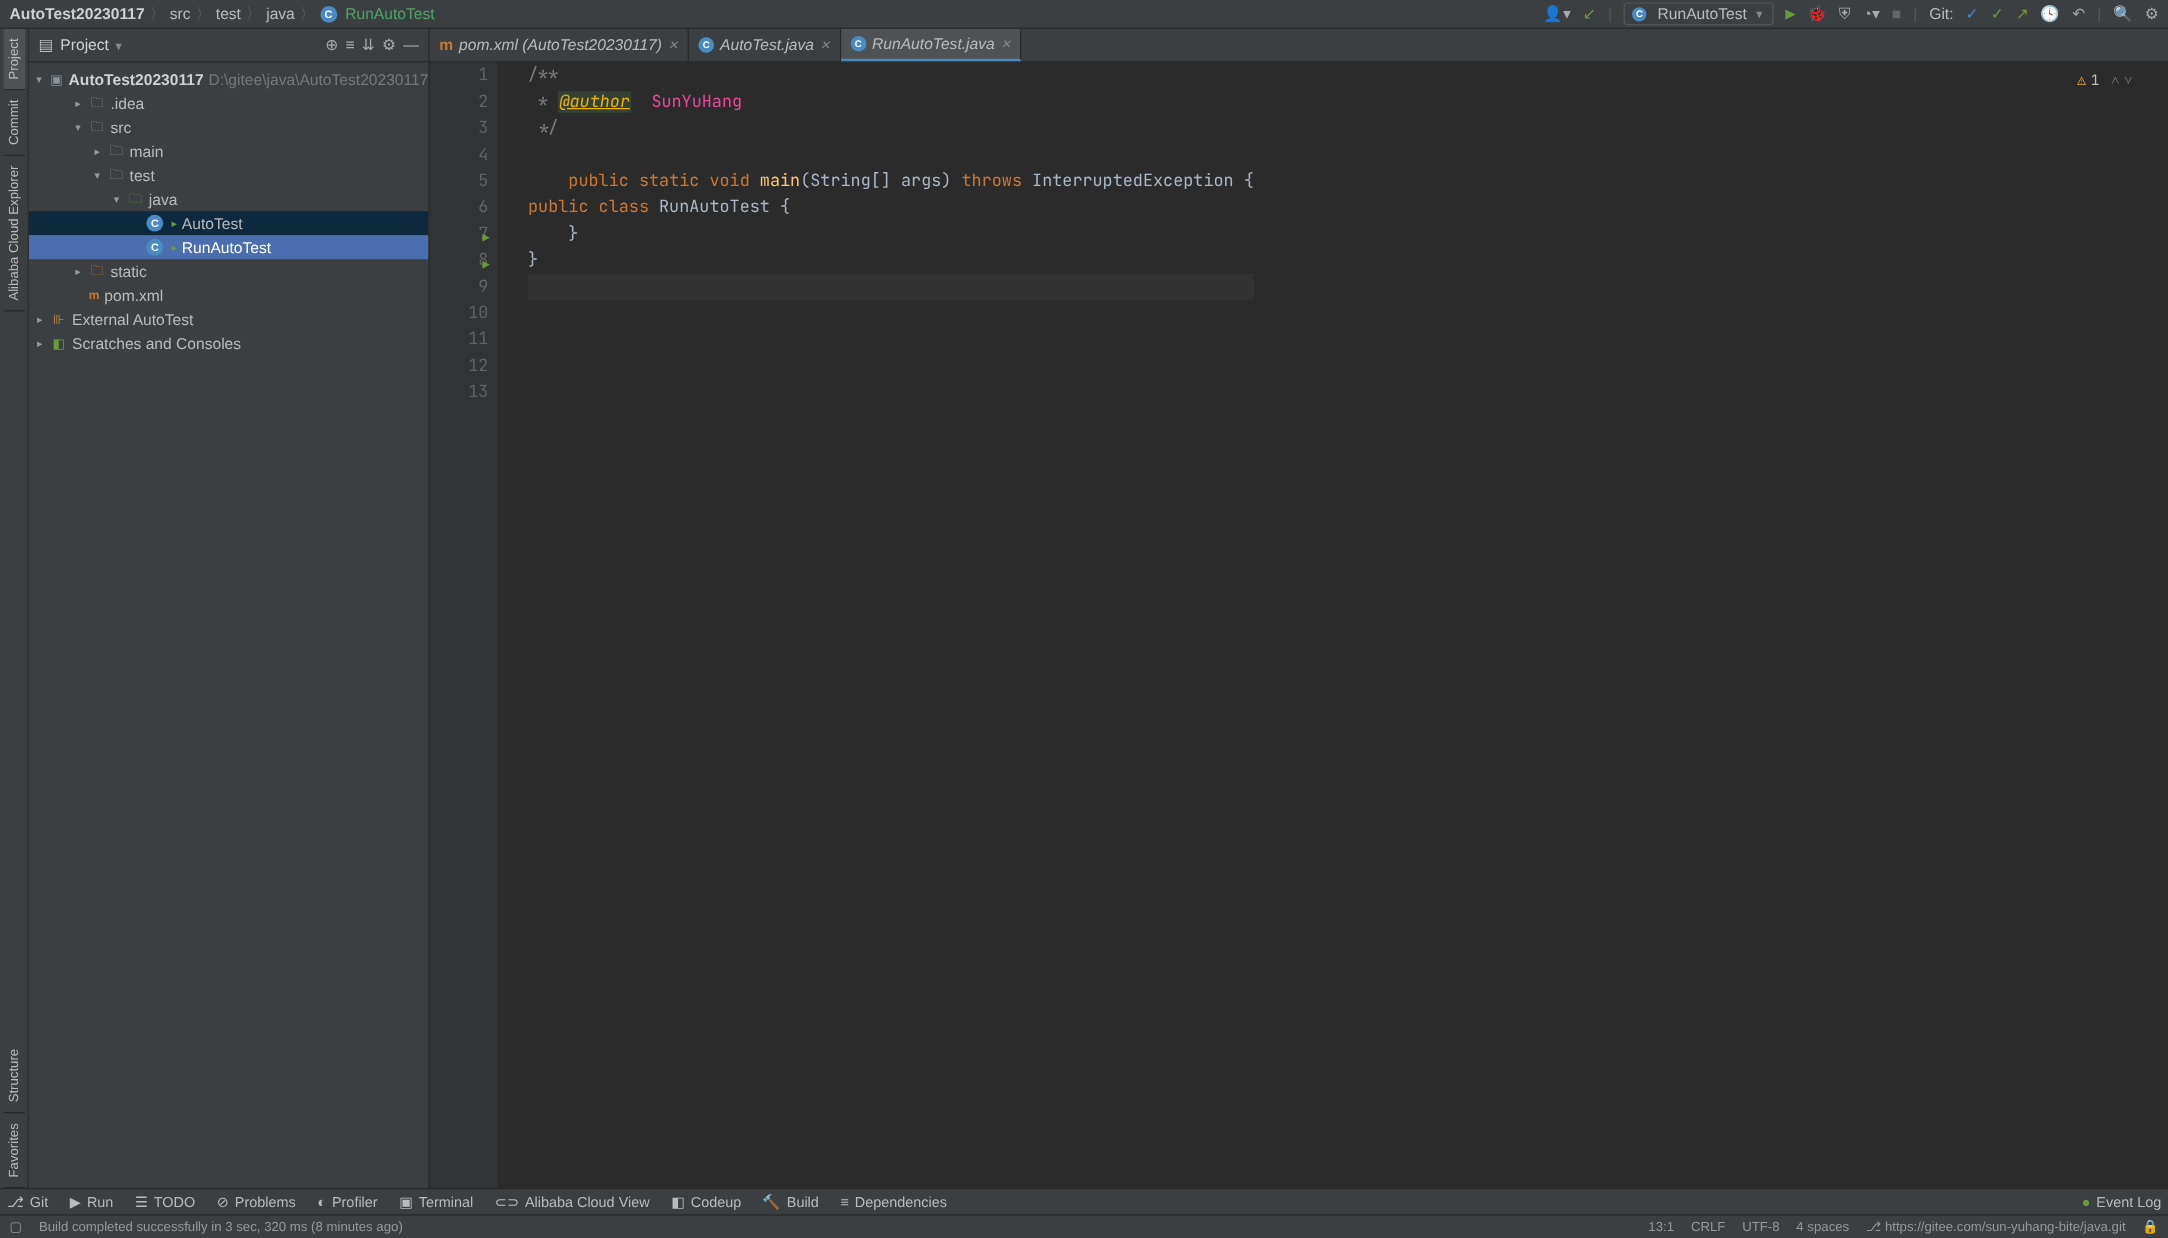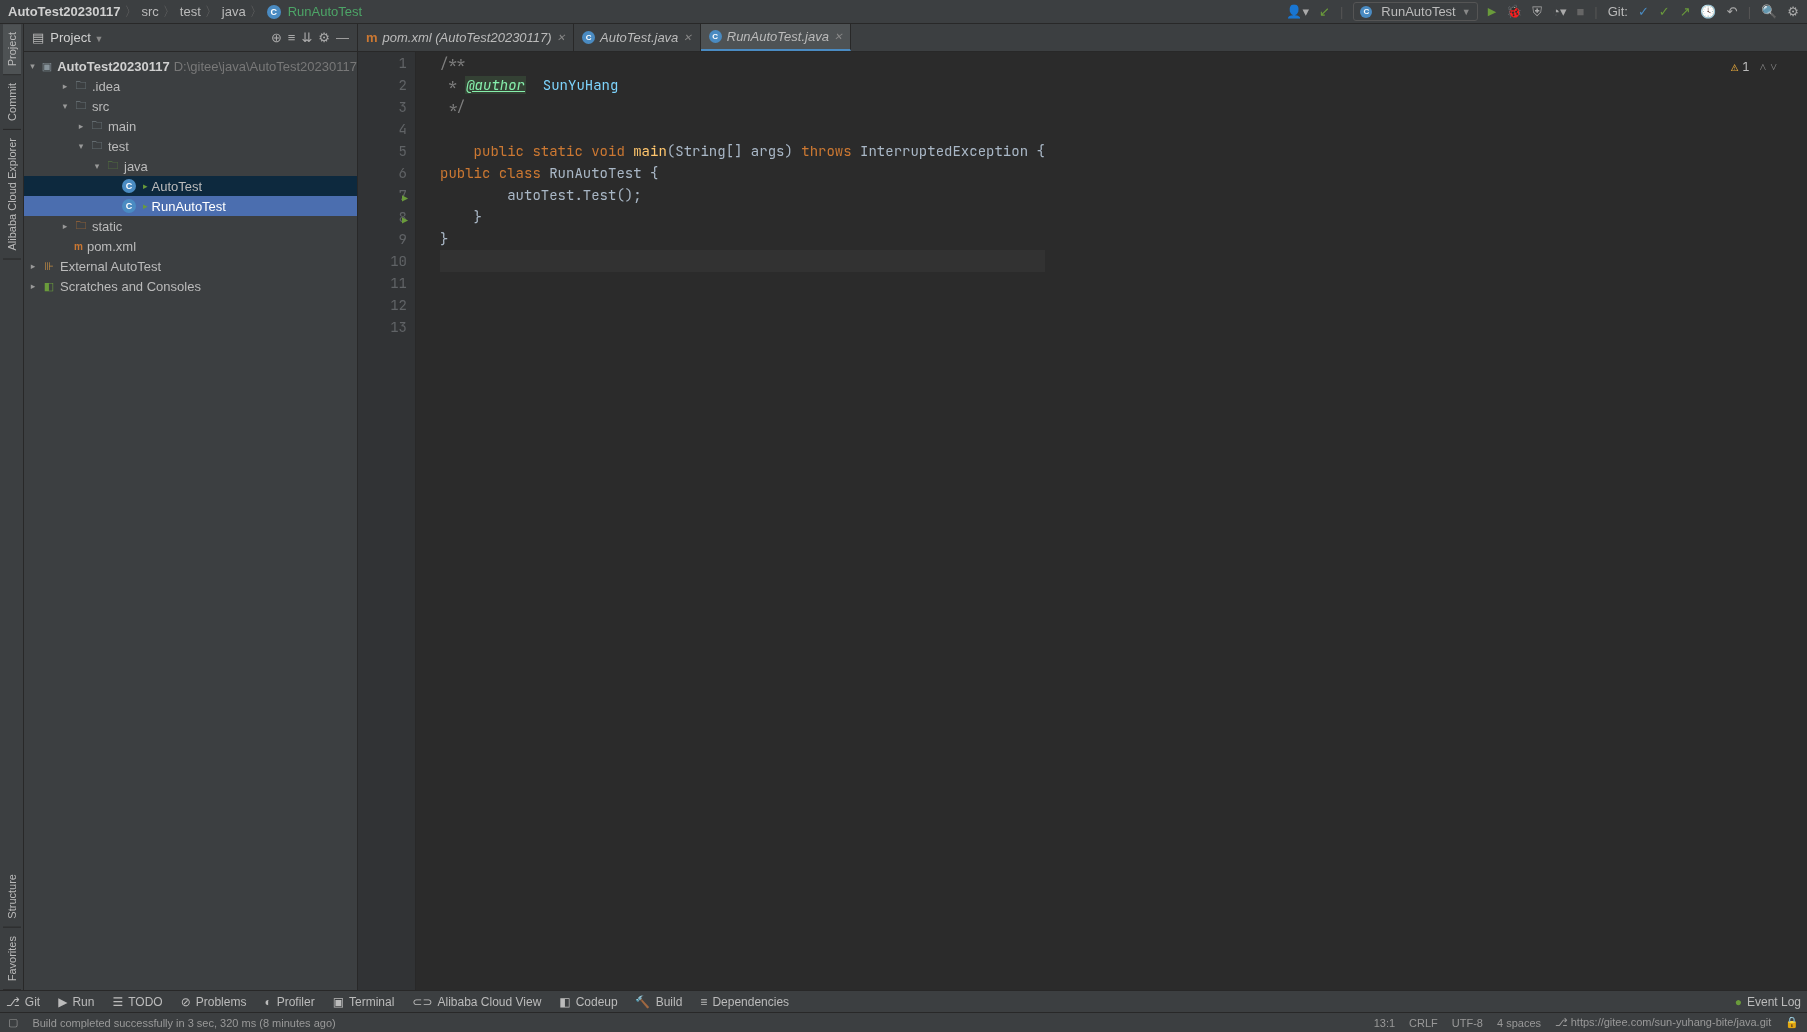--- a/index.html
+++ b/index.html
@@ -57,23 +57,23 @@
 .tab .close { color: #888; font-size: 10px; }
 .tab .pom-i { color: #cc7832; font-weight: bold; font-style: normal; }
 .tab .cls-i { width: 13px; height: 13px; background: #4a8bc2; border-radius: 50%; font-size: 8px; display: inline-flex; align-items: center; justify-content: center; color: #fff; font-style: normal; font-weight: bold;}
 .editor { flex: 1; display: flex; font-family: "JetBrains Mono", Consolas, monospace; font-size: 14px; line-height: 22px; position: relative; overflow: hidden;}
 .gutter { width: 58px; background: #313335; color: #606366; text-align: right; padding-right: 8px; border-right: 1px solid #282828; position: relative;}
 .run-mark { color: #6a9b3b; font-size: 10px; position: absolute; }
 .code { padding-left: 24px; }
 .code .ln { height: 22px; white-space: pre; }
 .k { color: #cc7832; }
 .c { color: #808080; }
-.tag { color: #86efac; font-style: italic; text-decoration: underline;}
+.tag { color: #eab308; font-style: italic; text-decoration: underline;}
 .tag-box { background: #344134; padding: 0 1px;}
-.s { color: #7dd3fc; }
+.s { color: #ec4899; }
 .nm { color: #a9b7c6; }
 .fn { color: #ffc66d; }
 .code .cur-line { background: #323232; }
 .warn-ind { position: absolute; top: 4px; right: 30px; display: flex; align-items: center; gap: 4px; color: #bbb; font-size: 12px;}
 .warn-tri { color: #e2a53a; }
 .bottom-tabs { height: 22px; background: #3c3f41; border-top: 1px solid #282828; display: flex; align-items: center; padding: 0 6px; gap: 18px; }
 .btab { display: flex; align-items: center; gap: 5px; cursor: pointer; font-size: 12px; color: #bbb; }
 .btab .bi { font-size: 12px; }
 .status-bar { height: 20px; background: #3c3f41; border-top: 1px solid #282828; display: flex; align-items: center; padding: 0 8px; font-size: 11px; color: #999; gap: 14px;}
 .status-bar .spacer { flex: 1; }
@@ -256,21 +256,20 @@
           <div style="height: 22px; position: relative;">12</div>
           <div style="height: 22px; position: relative;">13</div>
         </div>
       <div class="code" id="code">
           <div class="ln"><span class="c">/**</span></div>
           <div class="ln"><span class="c"> * </span><span class="tag tag-box">@author</span><span class="s">  SunYuHang</span></div>
           <div class="ln"><span class="c"> */</span></div>
           <div class="ln">&nbsp;</div>
           <div class="ln">    <span class="k">public static void </span><span class="fn">main</span><span class="nm">(String[] args) </span><span class="k">throws </span><span class="nm">InterruptedException {</span></div>
           <div class="ln"><span class="k">public class </span><span class="nm">RunAutoTest {</span></div>
-          <div class="ln">        <span class="nm">autoTest.Test();</span></div>
           <div class="ln">    <span class="nm">}</span></div>
           <div class="ln"><span class="nm">}</span></div>
           <div class="ln cur-line">&nbsp;</div>
         </div>
       <div class="warn-ind">
         <span class="warn-tri">⚠</span>
         <span>1</span>
         <span style="color:#888;margin-left:6px">˄</span>
         <span style="color:#888">˅</span>
       </div>

